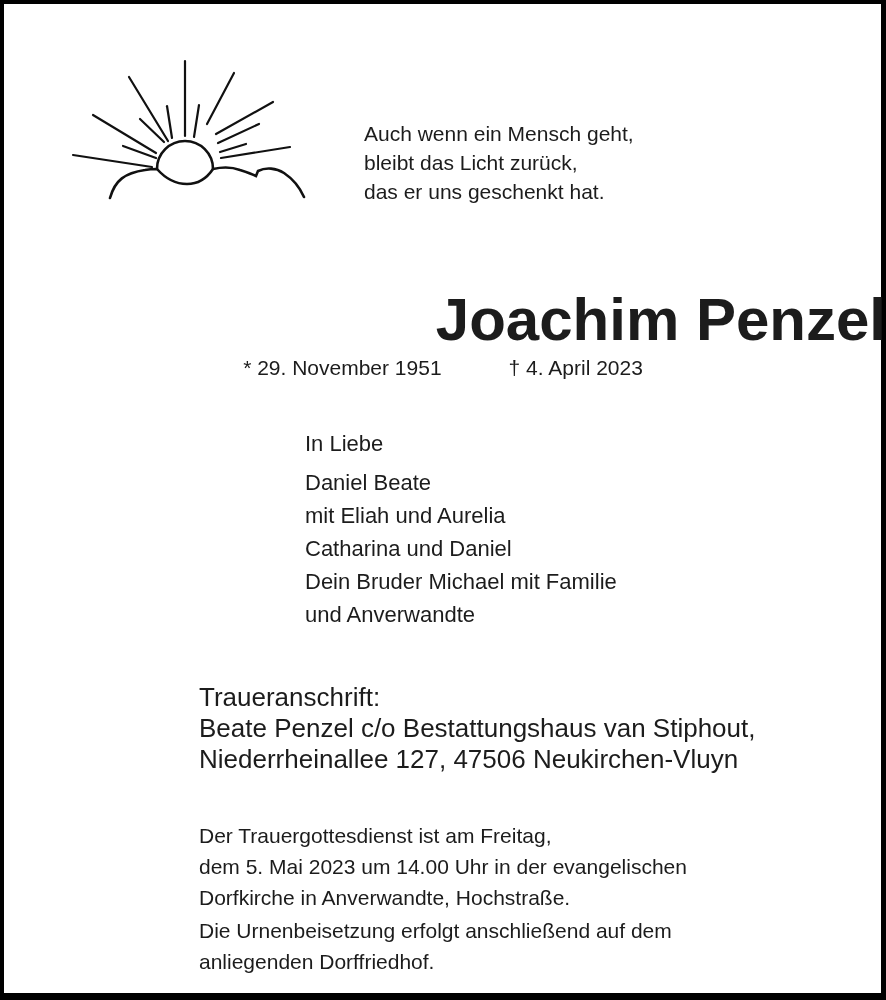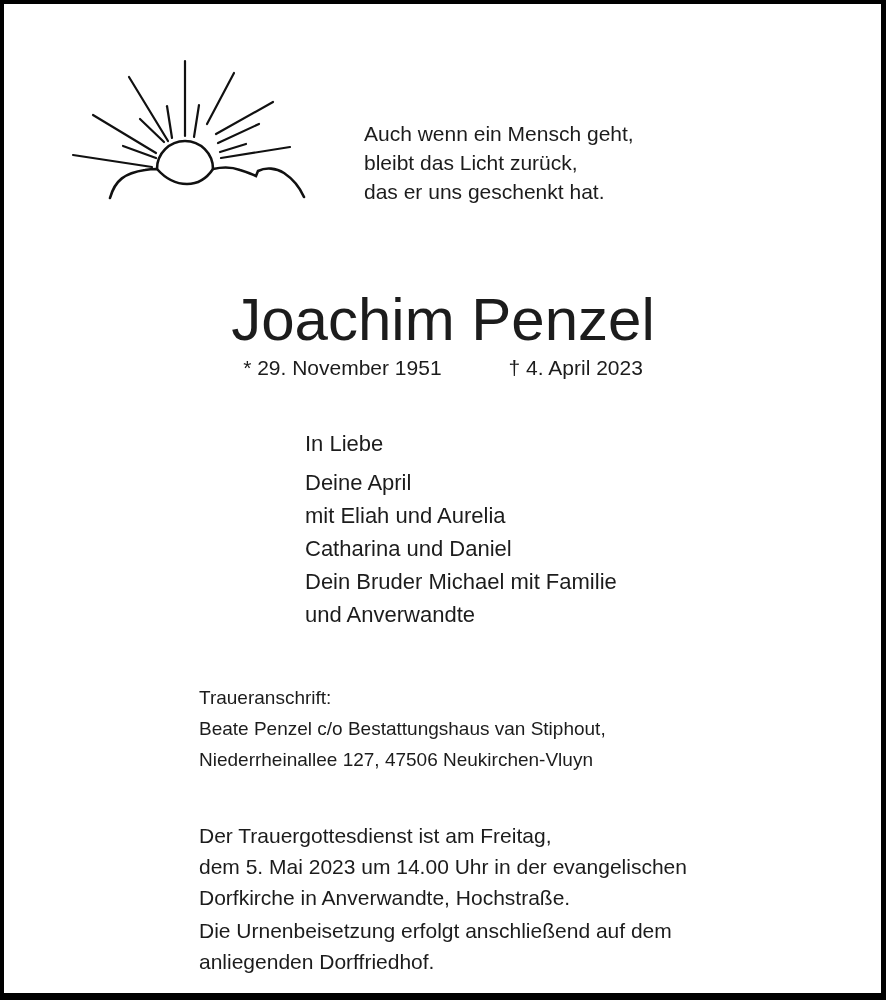--- a/index.html
+++ b/index.html
@@ -43,23 +43,23 @@
     top: 119px;
     font-size: 21px;
     line-height: 29px;
   }
   .name {
     position: absolute;
     left: 0;
     top: 289px;
     width: 886px;
     margin: 0;
-    text-align: center;
+    text-align: right;
     font-size: 60px;
-    font-weight: 400;
+    font-weight: 700;
     line-height: 62px;
     white-space: nowrap;
   }
   .dates {
     position: absolute;
     left: 0;
     top: 356px;
     width: 886px;
     display: flex;
     justify-content: center;
@@ -75,21 +75,21 @@
     font-size: 22px;
     line-height: 33px;
   }
   .salutation {
     margin: 0 0 6px 0;
   }
   .address {
     position: absolute;
     left: 199px;
     top: 682px;
-    font-size: 19px;
+    font-size: 26px;
     line-height: 31px;
   }
   .service {
     position: absolute;
     left: 199px;
     top: 820px;
     font-size: 21px;
     line-height: 31px;
   }
   .burial {
@@ -147,21 +147,21 @@
 
   <h1 class="name">Joachim Penzel</h1>
 
   <div class="dates">
     <span>* 29. November 1951</span>
     <span>† 4. April 2023</span>
   </div>
 
   <div class="mourners">
     <p class="salutation">In Liebe</p>
-    <div>Deine April</div>
+    <div>Daniel Beate</div>
     <div>mit Eliah und Aurelia</div>
     <div>Catharina und Daniel</div>
     <div>Dein Bruder Michael mit Familie</div>
     <div>und Anverwandte</div>
   </div>
 
   <div class="address">
     <div>Traueranschrift:</div>
     <div>Beate Penzel c/o Bestattungshaus van Stiphout,</div>
     <div>Niederrheinallee 127, 47506 Neukirchen-Vluyn</div>

